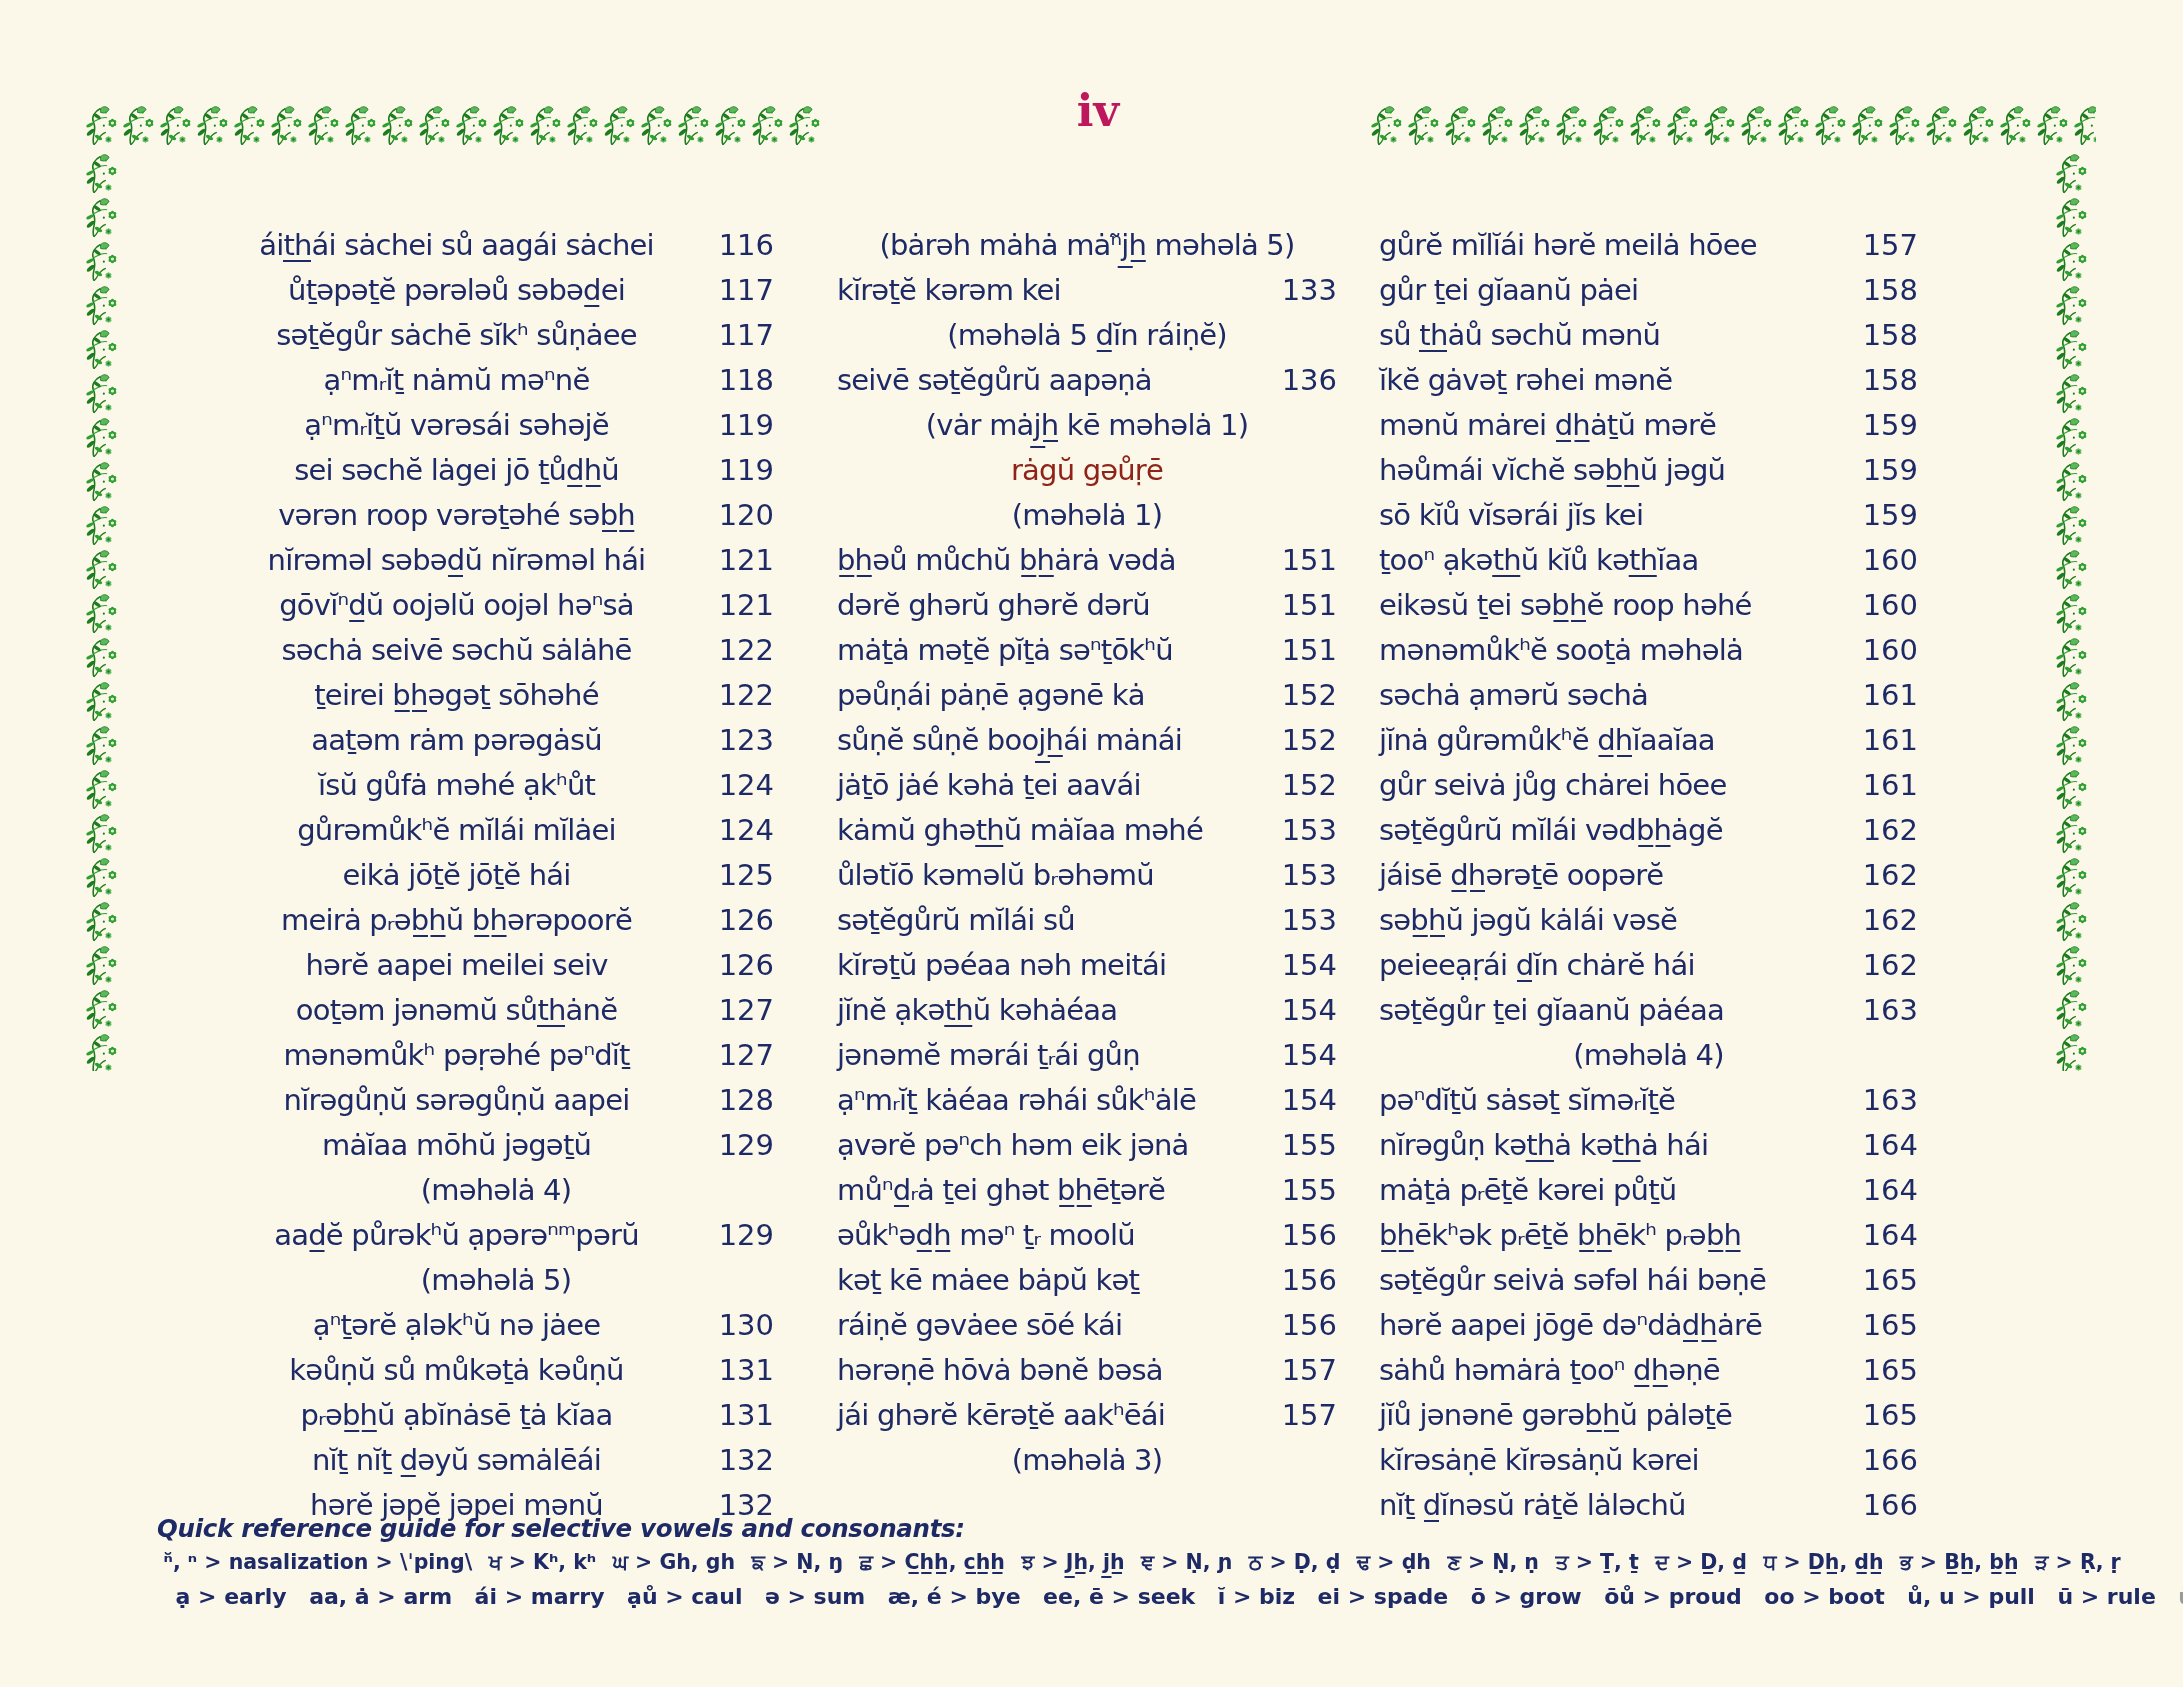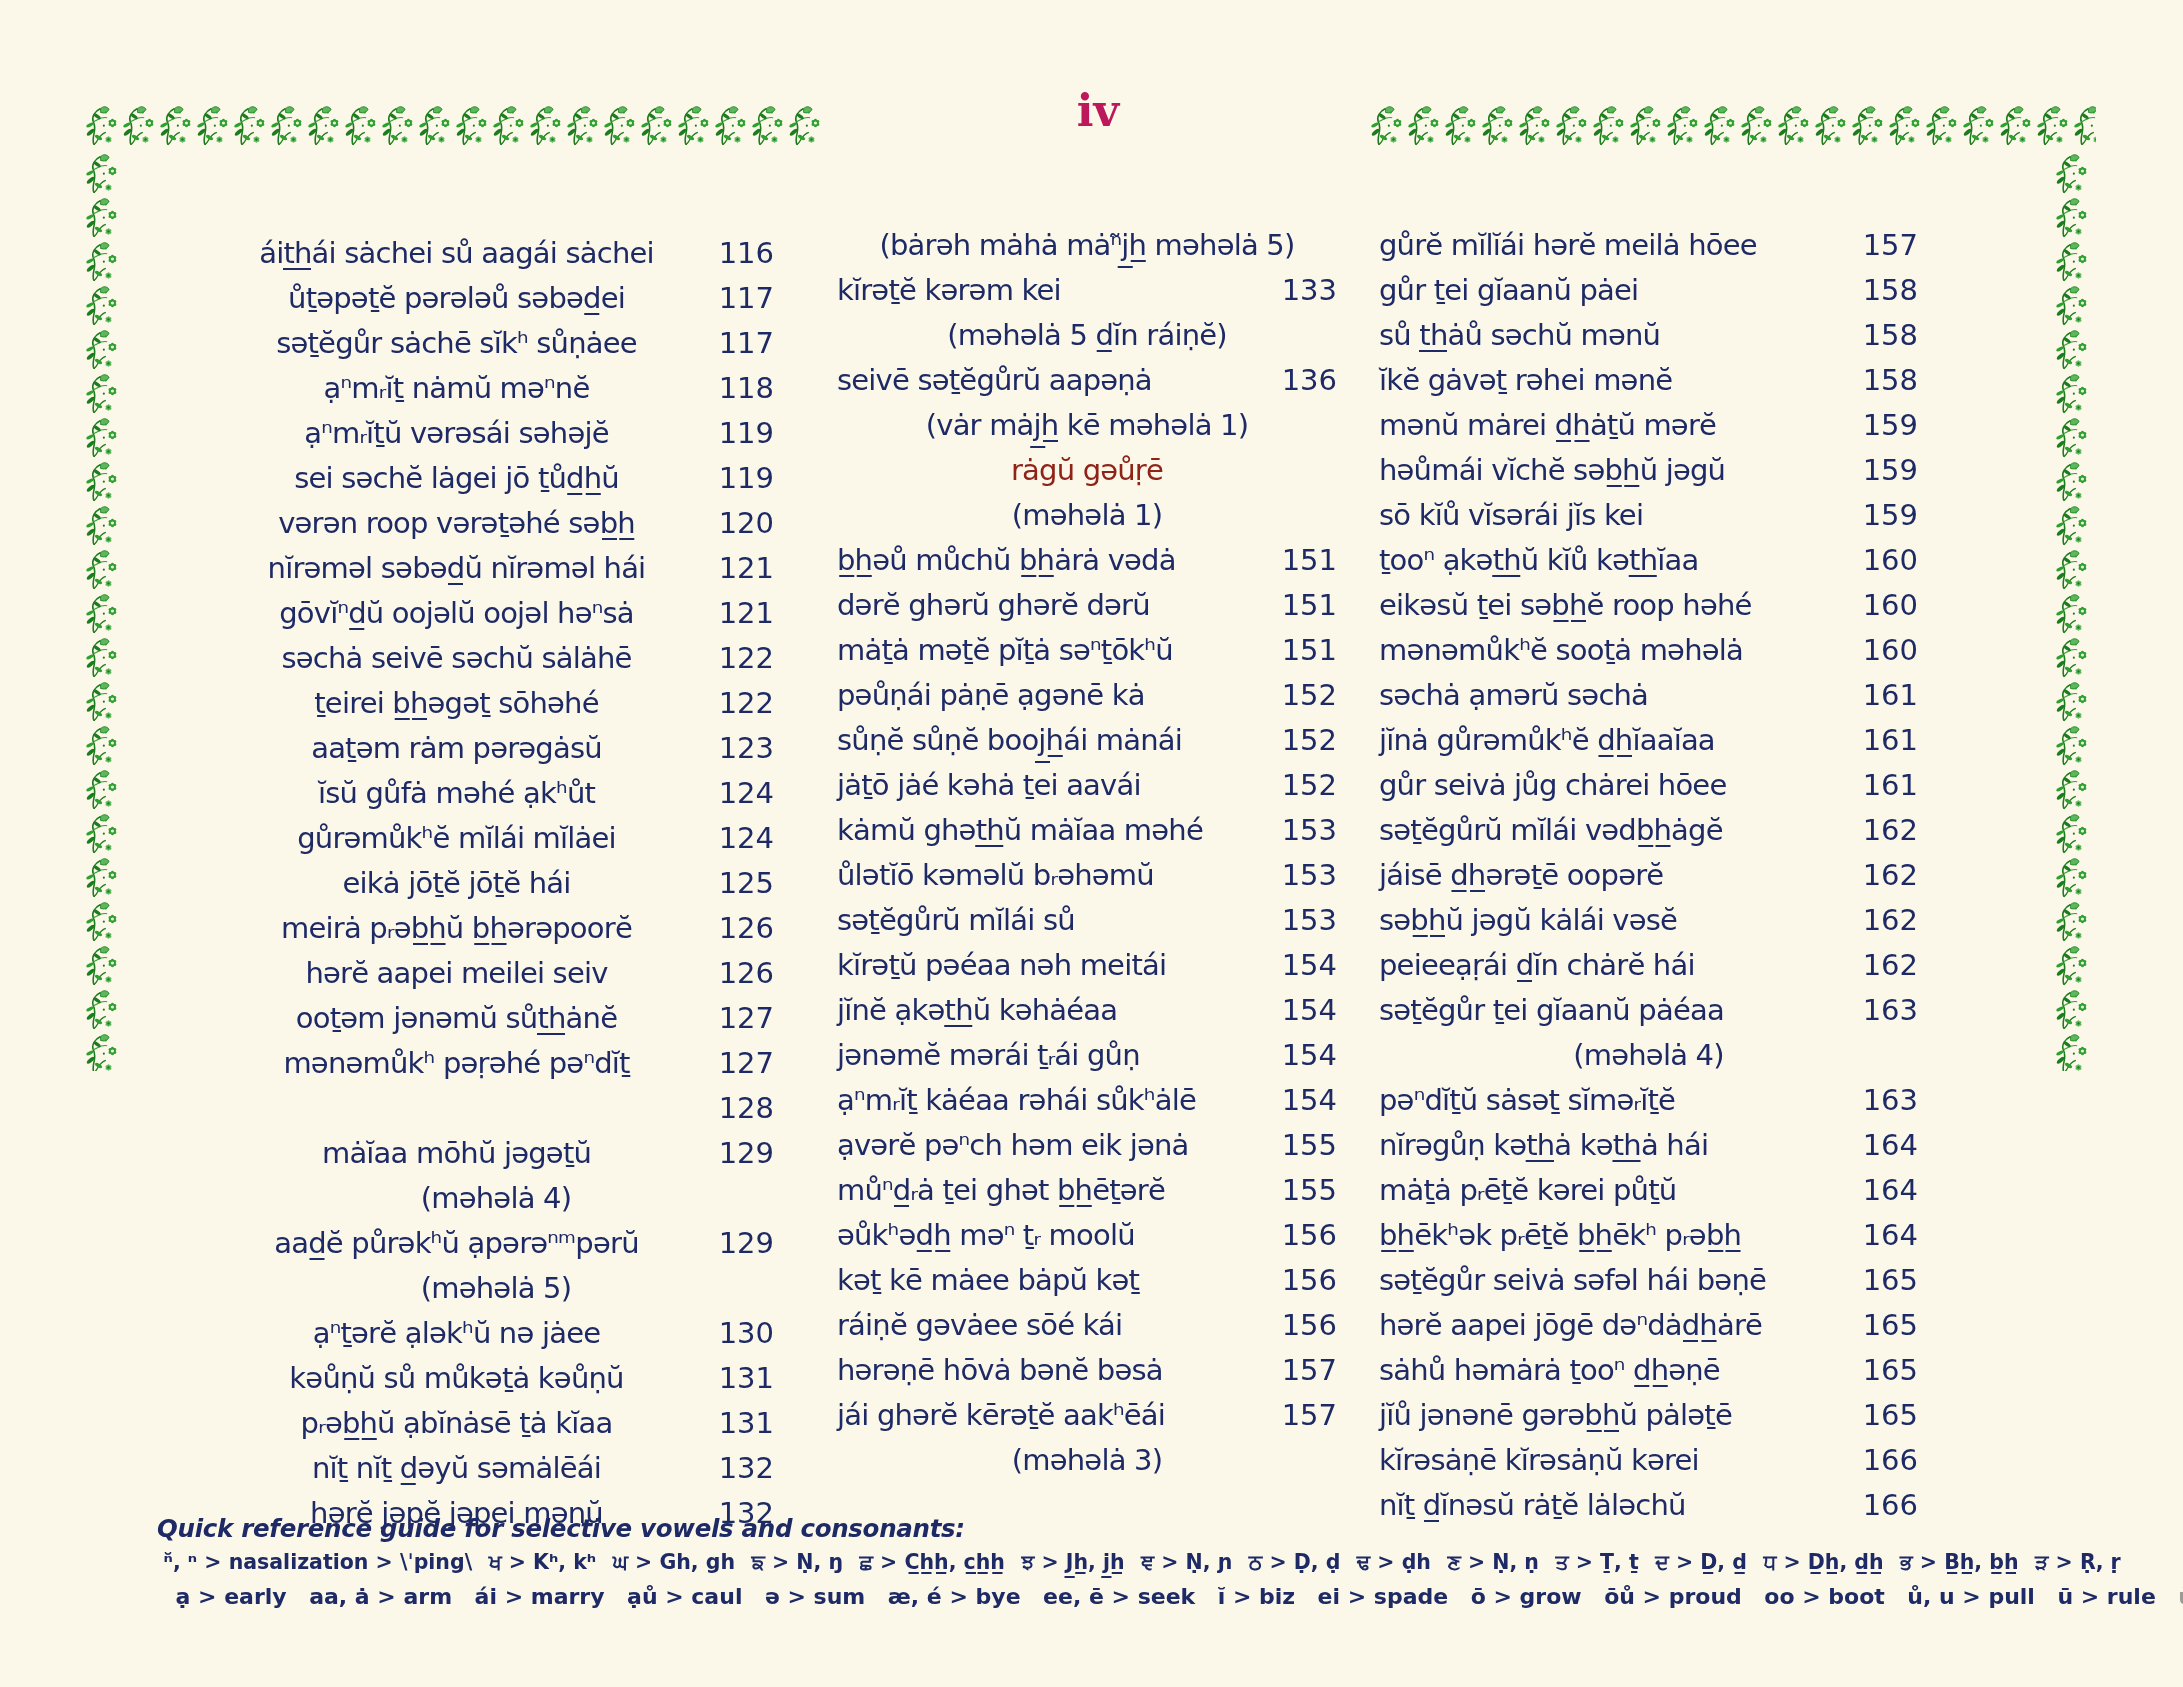--- a/index.html
+++ b/index.html
@@ -294,21 +294,21 @@
     <svg viewBox="0 0 56 66" class="sprig">
       <use href="#sprig-motif"></use>
     </svg>
     <svg viewBox="0 0 56 66" class="sprig">
       <use href="#sprig-motif"></use>
     </svg>
   </div>
 
 <div id="title">iv</div>
 
-<div class="col col1" style="left:218px;width:556px;margin-top:8px;">
+<div class="col col1" style="left:218px;width:556px;">
     <div class="row">
       <span class="t">áit̲h̲ái sȧchei sů aagái sȧchei</span>
       <span class="n">116</span>
     </div>
     <div class="row">
       <span class="t">ůṯəpəṯĕ pərələů səbəd̲ei</span>
       <span class="n">117</span>
     </div>
     <div class="row">
       <span class="t">səṯĕgůr sȧchē sĭkʰ sůṇȧee</span>
@@ -372,20 +372,21 @@
     </div>
     <div class="row">
       <span class="t">ooṯəm jənəmŭ sůt̲h̲ȧnĕ</span>
       <span class="n">127</span>
     </div>
     <div class="row">
       <span class="t">mənəmůkʰ pəṛəhé pəⁿdĭṯ</span>
       <span class="n">127</span>
     </div>
     <div class="row">
+      <span class="t">nĭrəgůṇŭ sərəgůṇŭ aapei</span>
       <span class="n">128</span>
     </div>
     <div class="row">
       <span class="t">mȧĭaa mōhŭ jəgəṯŭ</span>
       <span class="n">129</span>
     </div>
     <div class="row header">
       <span class="t">(məhəlȧ 4)</span>
     </div>
     <div class="row">

